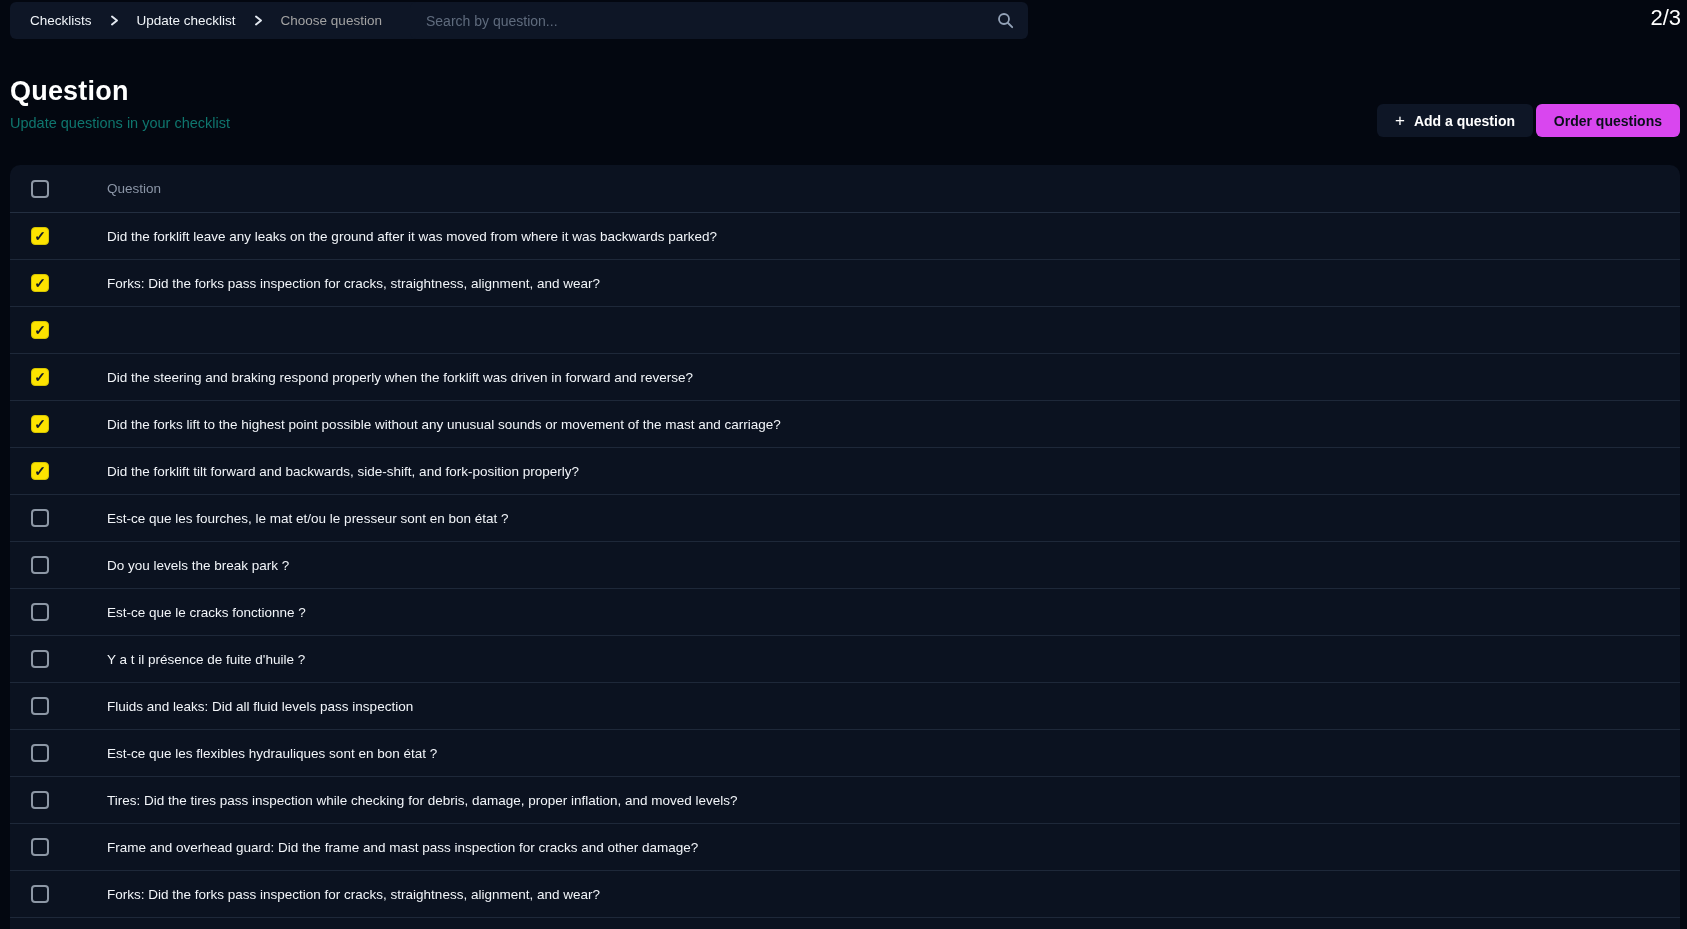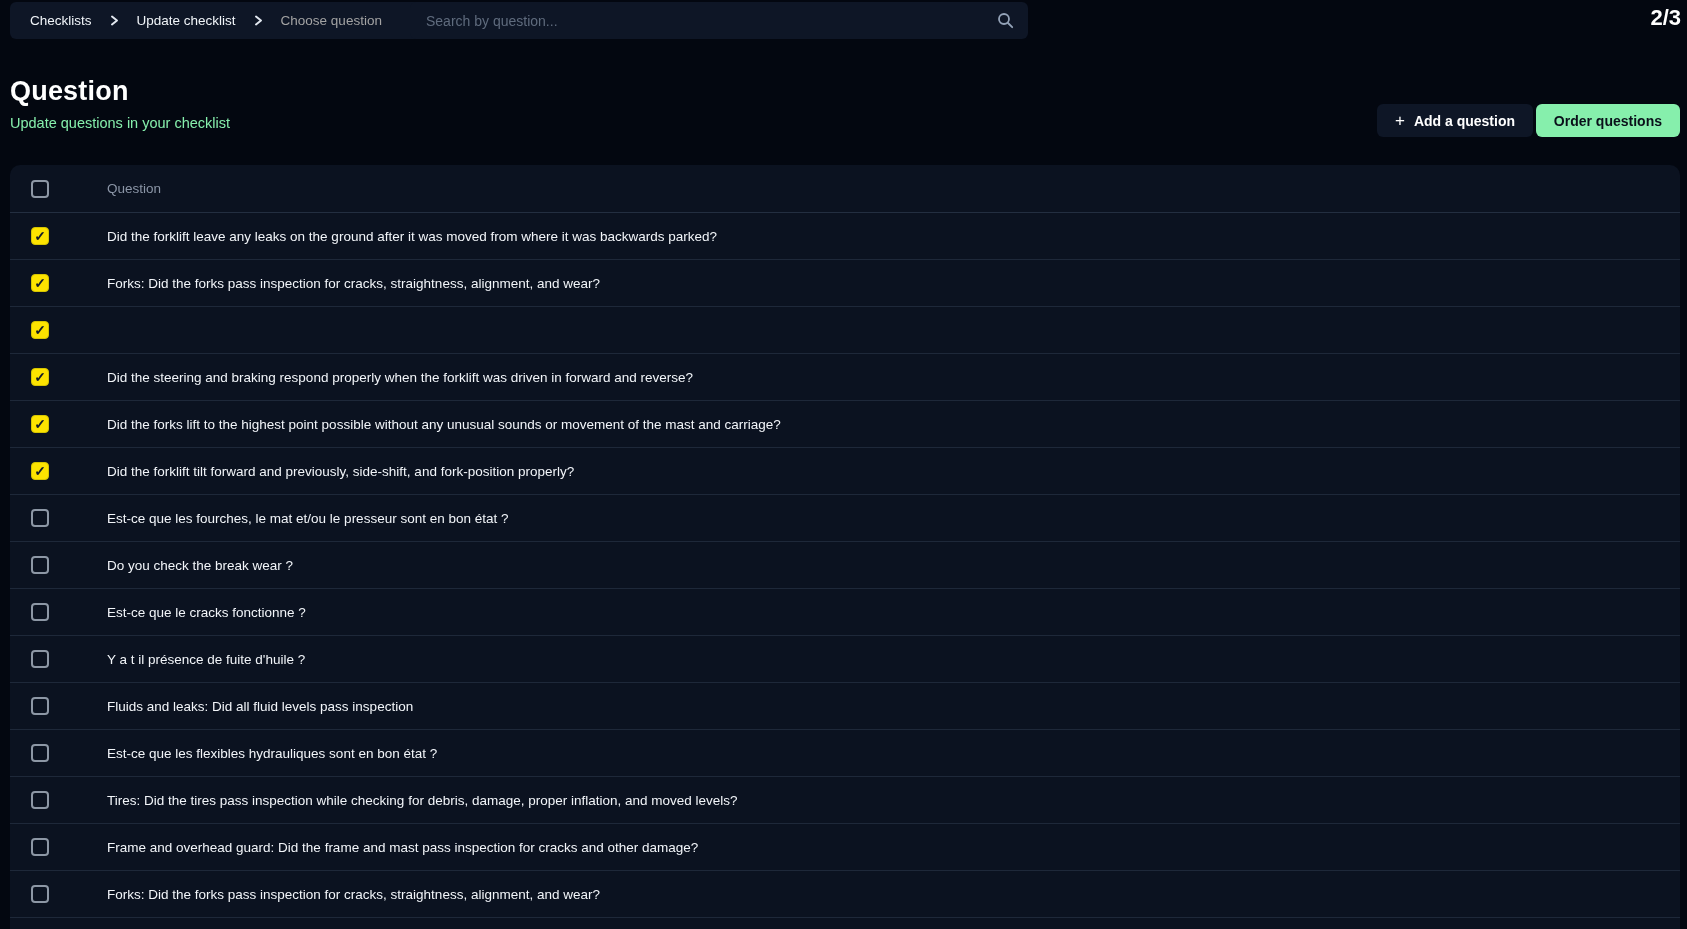--- a/index.html
+++ b/index.html
@@ -35,43 +35,43 @@
     flex:1; height:100%;
     background:transparent; border:none; outline:none;
     color:#e2e8f0; font-size:14px; font-family:inherit;
     padding:0 16px;
   }
   .search-bar input::placeholder { color:#5f6b7d; }
   .search-icon { display:flex; align-items:center; padding-right:14px; cursor:pointer; }
 
   .page-indicator {
     position:absolute; right:6px; top:5px;
-    font-size:22px; font-weight:700; color:#ffffff;
+    font-size:22px; font-weight:400; color:#ffffff;
   }
 
   
   .page-title {
     position:absolute; left:10px; top:76px;
     font-size:27px; font-weight:bold; color:#ffffff;
     letter-spacing:.2px;
   }
   .page-subtitle {
     position:absolute; left:10px; top:115px;
-    font-size:14.5px; color:#86efac;
+    font-size:14.5px; color:#0f766e;
   }
   .btn {
     position:absolute; top:104px; height:33px;
     display:flex; align-items:center;
     border-radius:6px; border:none;
     font-family:inherit; font-size:14px; font-weight:bold;
     padding:0 18px; cursor:pointer; white-space:nowrap;
   }
   .btn-add { right:154px; background:#0e1626; color:#ffffff; gap:9px; }
   .btn-add .plus { font-size:17px; font-weight:normal; line-height:1; }
-  .btn-order { right:7px; background:#86efac; color:#0a0f1a;align-items:center; }
+  .btn-order { right:7px; background:#d946ef; color:#0a0f1a;align-items:center; }
 
   
   .table {
     position:absolute; left:10px; top:165px;
     width:1670px; height:764px;
     background:#0b1220;
     border-radius:10px 10px 0 0;
     overflow:hidden;
   }
   .thead {
@@ -175,33 +175,33 @@
       <div class="row">
     <div class="cb-cell">
       <span class="checkbox checked">✓</span>
     </div>
     <div class="q-cell">Did the forks lift to the highest point possible without any unusual sounds or movement of the mast and carriage?</div>
   </div>
       <div class="row">
     <div class="cb-cell">
       <span class="checkbox checked">✓</span>
     </div>
-    <div class="q-cell">Did the forklift tilt forward and previously, side-shift, and fork-position properly?</div>
+    <div class="q-cell">Did the forklift tilt forward and backwards, side-shift, and fork-position properly?</div>
   </div>
       <div class="row">
     <div class="cb-cell">
       <span class="checkbox"></span>
     </div>
     <div class="q-cell">Est-ce que les fourches, le mat et/ou le presseur sont en bon état ?</div>
   </div>
       <div class="row">
     <div class="cb-cell">
       <span class="checkbox"></span>
     </div>
-    <div class="q-cell">Do you check the break wear ?</div>
+    <div class="q-cell">Do you levels the break park ?</div>
   </div>
       <div class="row">
     <div class="cb-cell">
       <span class="checkbox"></span>
     </div>
     <div class="q-cell">Est-ce que le cracks fonctionne ?</div>
   </div>
       <div class="row">
     <div class="cb-cell">
       <span class="checkbox"></span>

